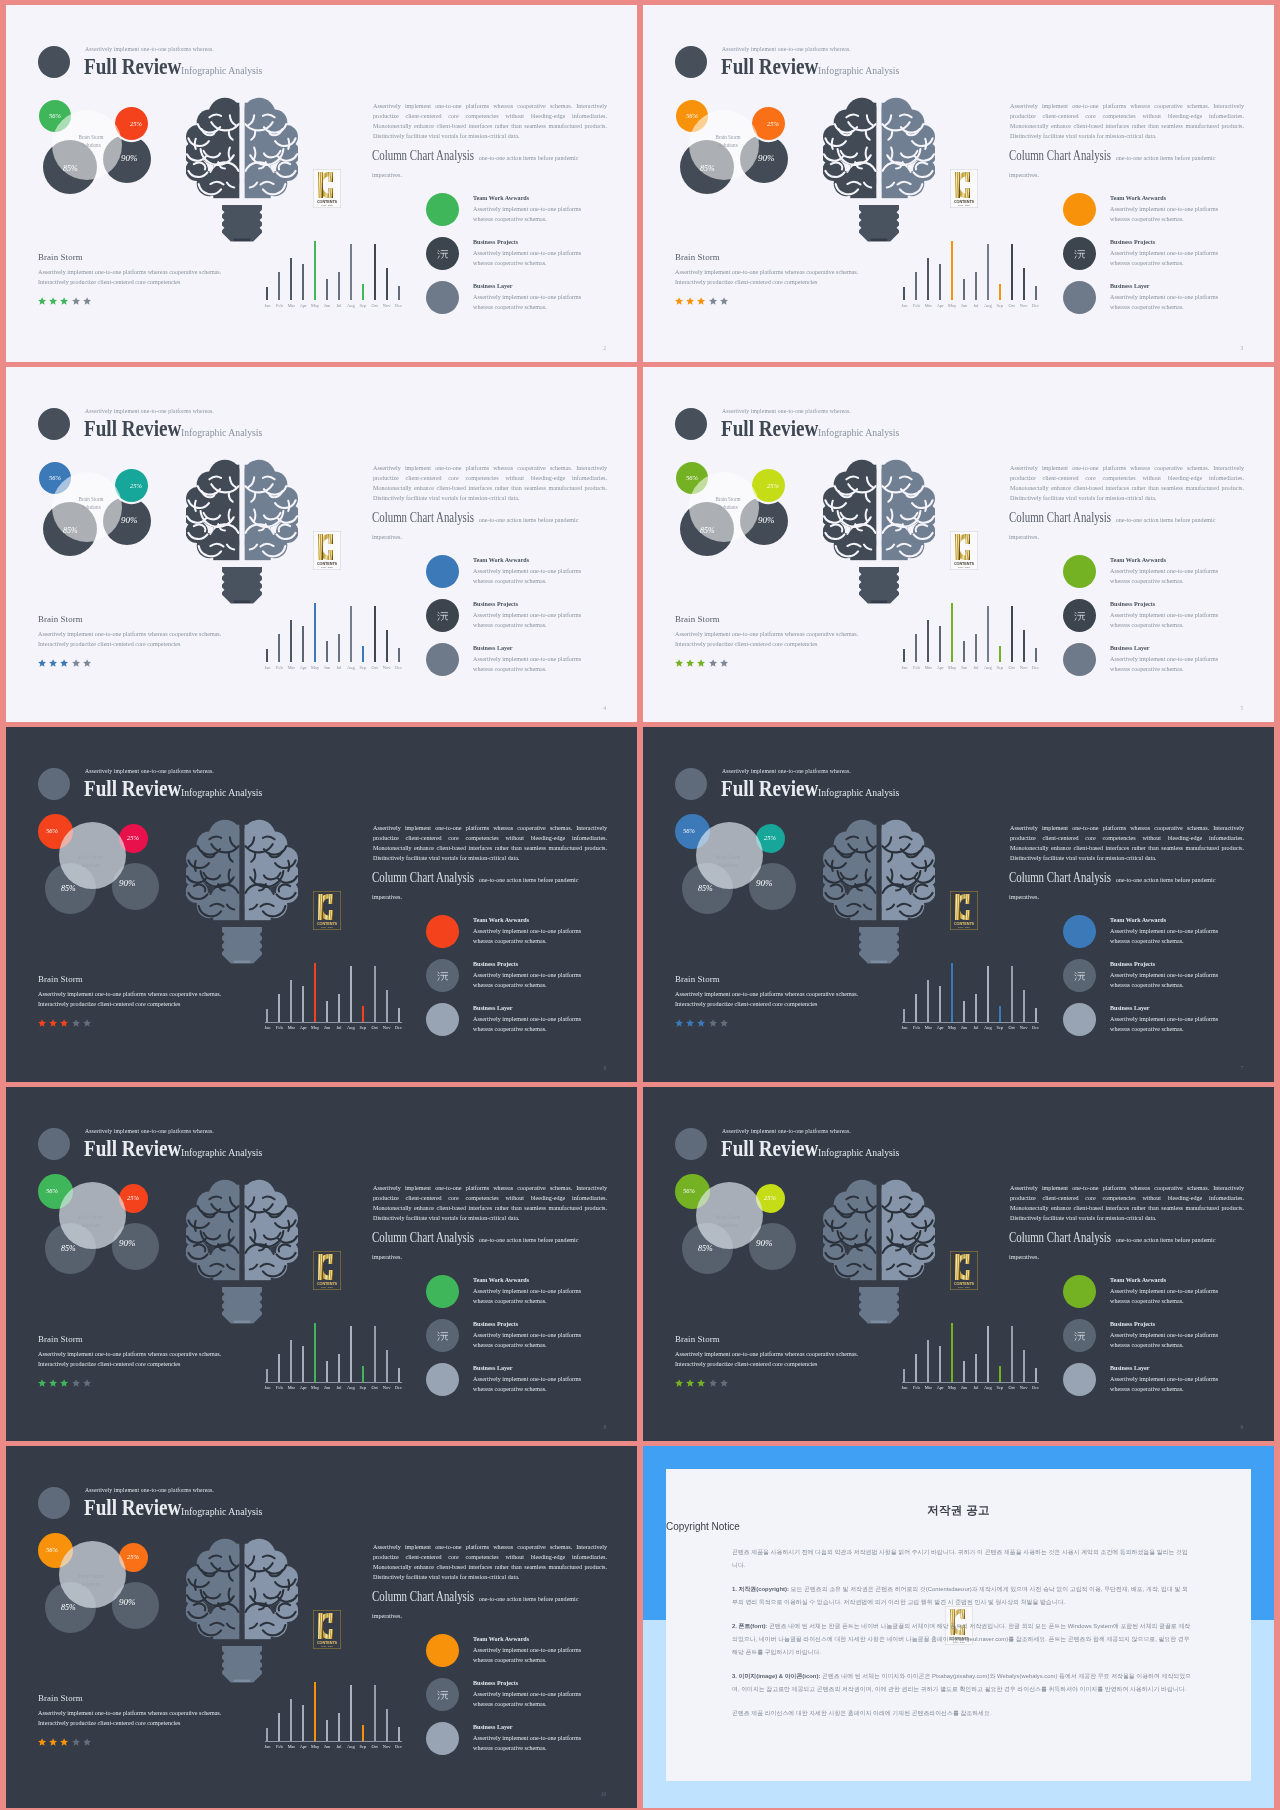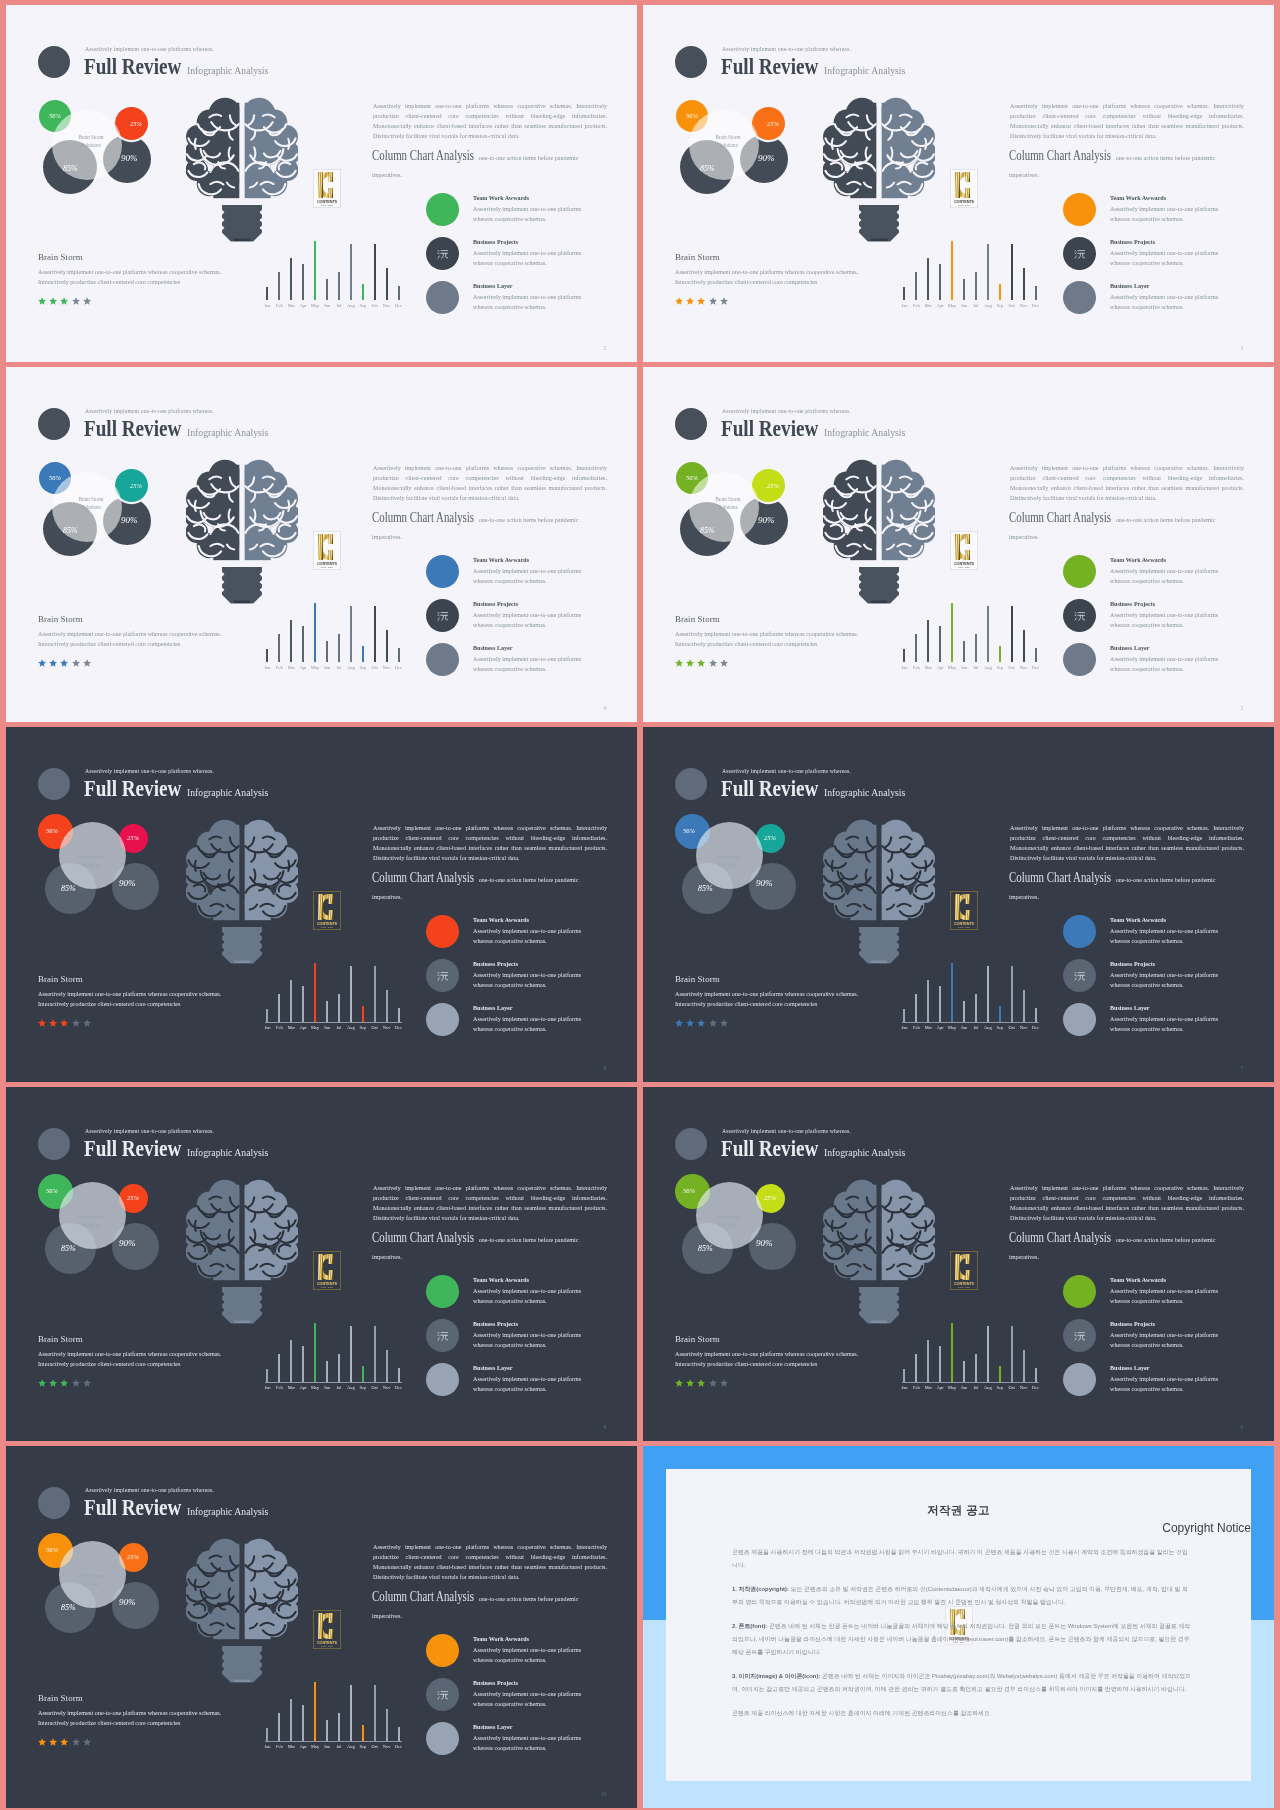--- a/index.html
+++ b/index.html
@@ -10,21 +10,21 @@
   #grid{display:grid;grid-template-columns:631px 631px;
         grid-template-rows:357px 355px 355px 354px 362px;
         column-gap:6px;row-gap:5px;padding:5px 6px 0 6px;box-sizing:border-box;}
   .slide{position:relative;overflow:hidden;}
   .slide *{box-sizing:border-box;}
 
   
   .hdr-dot{position:absolute;left:32px;top:41px;width:32px;height:32px;border-radius:50%;}
   .hdr-kicker{position:absolute;left:79px;top:41px;font-size:6.3px;letter-spacing:.15px;
               white-space:nowrap;line-height:1;transform:scaleX(.90);transform-origin:left center;}
-  .hdr-row{position:absolute;left:78px;top:49px;display:flex;align-items:baseline;gap:6px;}
+  .hdr-row{position:absolute;left:78px;top:49px;display:flex;align-items:baseline;}
   .hdr-title{font-size:23.5px;font-weight:700;letter-spacing:0;white-space:nowrap;line-height:1.05;display:inline-block;transform:scaleX(.815);transform-origin:left center;margin-right:-22px;}
   .hdr-sub{font-size:11.2px;white-space:nowrap;line-height:1;display:inline-block;transform:scaleX(.87);transform-origin:left center;}
 
   
   .venn{position:absolute;left:28px;top:91px;width:130px;height:100px;}
   .venn i{position:absolute;border-radius:50%;display:block;}
   .venn .lbl{position:absolute;font-size:6.5px;color:#fff;white-space:nowrap;font-style:italic;}
   .venn .ctext{position:absolute;width:64px;text-align:center;
                font-size:5.1px;line-height:8px;}
 
@@ -2158,21 +2158,21 @@
    <g fill="url(#gll)">
      <path d="M40 15h-9c-7 0-12 8-12 17s5 17 12 17h9v9h-9C19 58 10 48 10 32s9-26 21-26h9z"></path>
      <rect x="31" y="6" width="9" height="20"></rect>
      <rect x="31" y="38" width="9" height="20"></rect>
      <rect x="10" y="6" width="10" height="52"></rect>
    </g>
    <text x="28" y="68.5" text-anchor="middle" font-family="Liberation Sans, sans-serif" font-size="7.6" font-weight="700" fill="#4D463A" letter-spacing="-0.2">CONTENTS</text>
    <text x="28" y="74.5" text-anchor="middle" font-family="Liberation Sans, sans-serif" font-size="3.6" fill="#4D463A" letter-spacing="0.5">FULL .COM</text>
   </svg></div>
      <div style="position:absolute;left:0;right:0;top:34px;text-align:center;font-size:11.5px;font-weight:700;color:#3B4049;letter-spacing:.3px">저작권 공고</div>
-     <div style="position:absolute;left:0;right:0;top:52px;text-align:right;font-size:12px;color:#3B4049">Copyright Notice</div>
+     <div style="position:absolute;left:0;right:0;top:52px;text-align:left;font-size:10px;color:#3B4049">Copyright Notice</div>
      <div style="position:absolute;left:66px;right:58px;top:77px;font-size:5.9px;line-height:12.6px;color:#7E8693;text-align:left">
        <p style="margin:0 0 12px 0">콘텐츠 제품을 사용하시기 전에 다음의 약관과 저작권법 사항을 읽어 주시기 바랍니다. 귀하가 이 콘텐츠 제품을 사용하는 것은 사용시 계약의 조건에 동의하셨음을 알리는 것입니다.</p>
        <p style="margin:0 0 12px 0"><b style="color:#59616E">1. 저작권(copyright):</b> 모든 콘텐츠의 소유 및 저작권은 콘텐츠 히어로의 것(Contentsdaeour)과 제작사에게 있으며 사전 승낙 없이 고립적 이용, 무단전재, 배포, 개작, 임대 및 외부의 영리 목적으로 이용하실 수 없습니다. 저작권법에 의거 이러한 고립 행위 발견 시 준법된 민사 및 형사상의 처벌을 받습니다.</p>
        <p style="margin:0 0 12px 0"><b style="color:#59616E">2. 폰트(font):</b> 콘텐츠 내에 된 서체는 한글 폰트는 네이버 나눔글꼴의 서체이며 해당 폰트의 저작권입니다. 한글 외의 모든 폰트는 Windows System에 포함된 서체의 글꼴로 제작되었으나, 네이버 나눔글꼴 라이선스에 대한 자세한 사항은 네이버 나눔글꼴 홈페이지(hangeul.naver.com)를 참조하세요. 폰트는 콘텐츠와 함께 제공되지 않으므로, 필요한 경우 해당 폰트를 구입하시기 바랍니다.</p>
        <p style="margin:0 0 12px 0"><b style="color:#59616E">3. 이미지(image) &amp; 아이콘(icon):</b> 콘텐츠 내에 된 서체는 이미지와 아이콘은 Pixabay(pixabay.com)와 Webalys(webalys.com) 등에서 제공한 무료 저작물을 이용하여 제작되었으며, 이미지는 참고로만 제공되고 콘텐츠의 저작권이며, 이에 관한 권리는 귀하가 별도로 확인하고 필요한 경우 라이선스를 취득하셔야 이미지를 반영하여 사용하시기 바랍니다.</p>
        <p style="margin:0">콘텐츠 제품 라이선스에 대한 자세한 사항은 홈페이지 아래에 기재된 콘텐츠라이선스를 참조하세요.</p>
      </div>
    </div>
     </div>
   </div>

